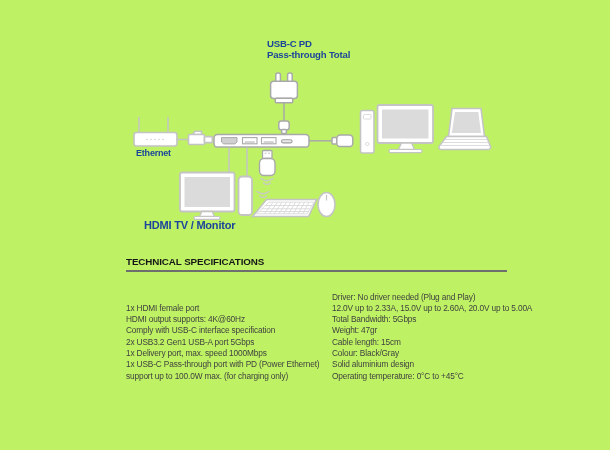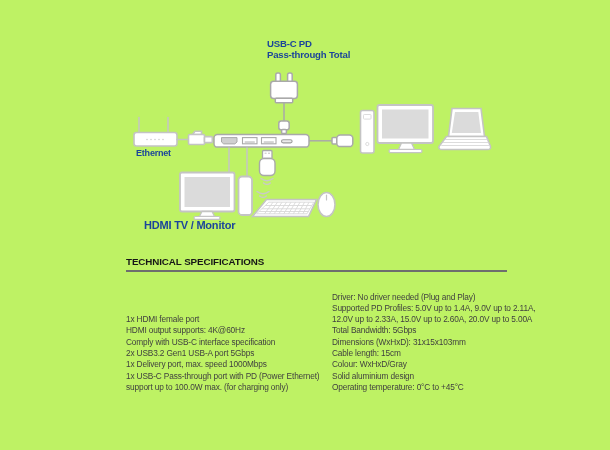--- a/index.html
+++ b/index.html
@@ -182,25 +182,24 @@
         <div class="spec-line">1x HDMI female port</div>
         <div class="spec-line">HDMI output supports: 4K@60Hz</div>
         <div class="spec-line">Comply with USB-C interface specification</div>
         <div class="spec-line">2x USB3.2 Gen1 USB-A port 5Gbps</div>
         <div class="spec-line">1x Delivery port, max. speed 1000Mbps</div>
         <div class="spec-line">1x USB-C Pass-through port with PD (Power Ethernet)</div>
         <div class="spec-line">support up to 100.0W max. (for charging only)</div>
       </div>
       <div class="col col-right">
         <div class="spec-line">Driver: No driver needed (Plug and Play)</div>
-        <div class="spec-line">Supported PD Profiles: 5.0V up to 1.4A, 9.0V up to 2.11A,</div>
         <div class="spec-line">12.0V up to 2.33A, 15.0V up to 2.60A, 20.0V up to 5.00A</div>
         <div class="spec-line">Total Bandwidth: 5Gbps</div>
-        <div class="spec-line">Dimensions (WxHxD): 31x15x103mm</div>
+        <div class="spec-line">Weight: 47gr</div>
         <div class="spec-line">Cable length: 15cm</div>
-        <div class="spec-line">Colour: WxHxD/Gray</div>
+        <div class="spec-line">Colour: Black/Gray</div>
         <div class="spec-line">Solid aluminium design</div>
         <div class="spec-line">Operating temperature: 0°C to +45°C</div>
       </div>
     </div>
   </div>
 
 </div>
 
 </body></html>

